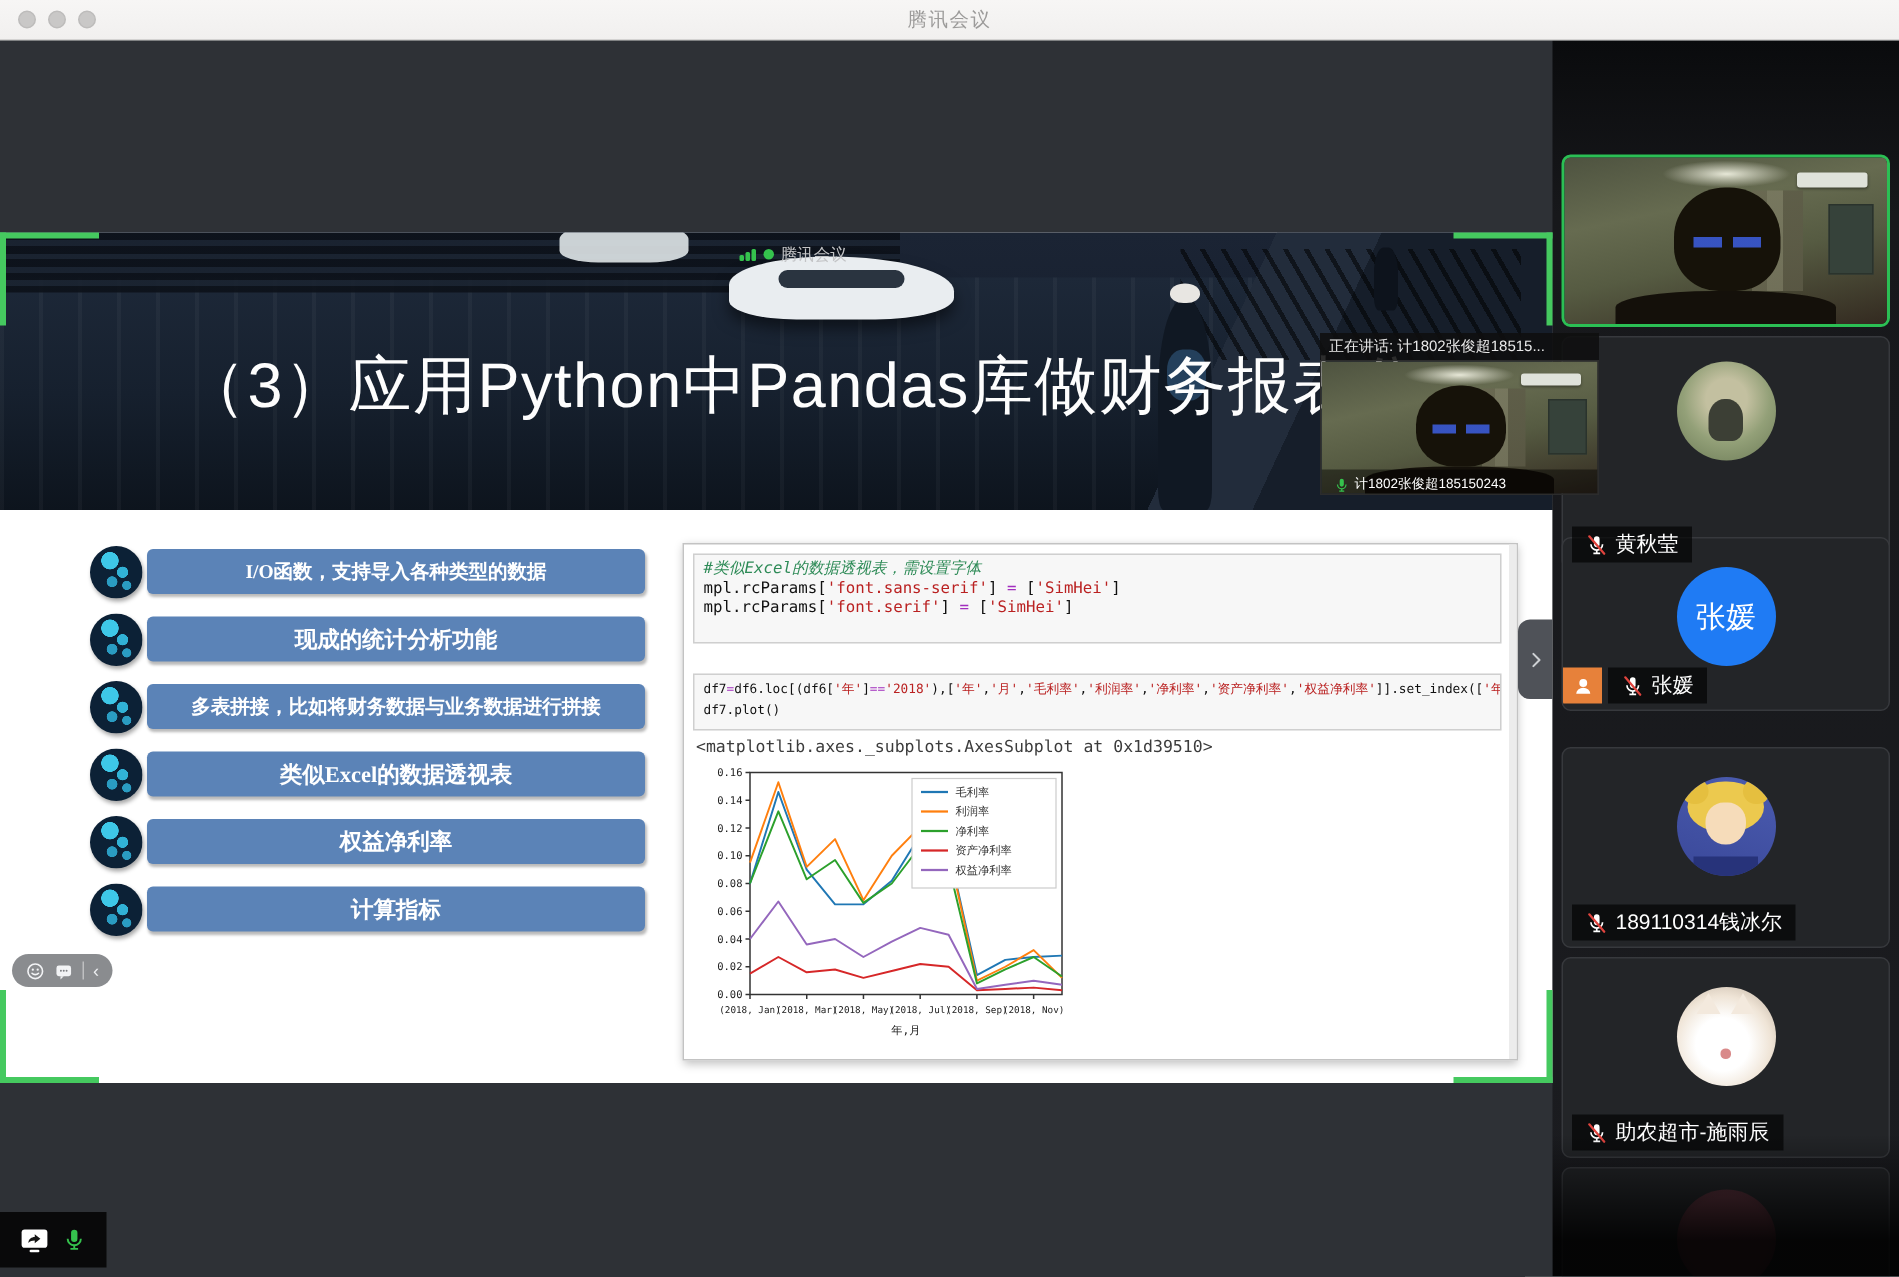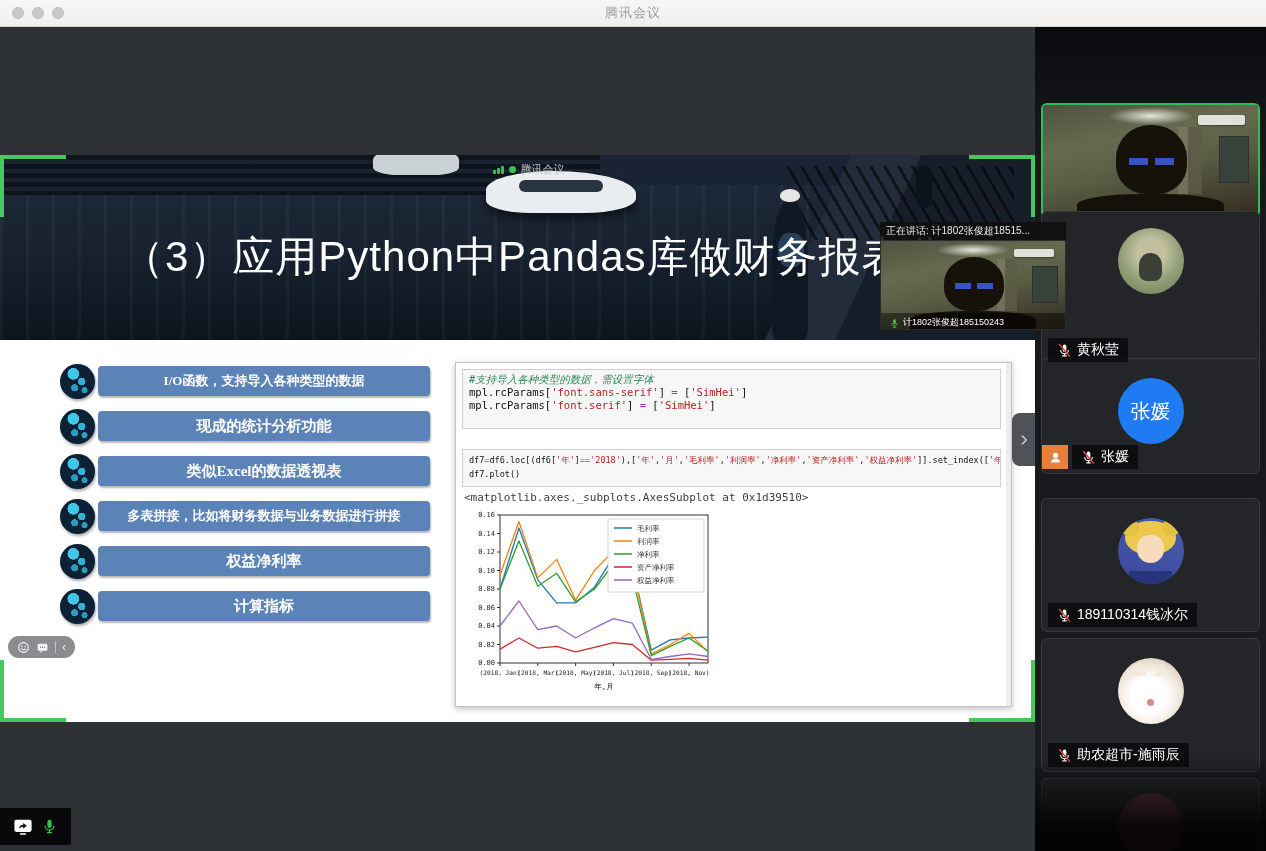--- a/index.html
+++ b/index.html
@@ -246,46 +246,46 @@
             </div>
             <div class="bullet-row">
               <div class="bullet-icon"></div>
               <div class="bullet-bar">
                 <span>现成的统计分析功能</span>
               </div>
             </div>
             <div class="bullet-row">
               <div class="bullet-icon"></div>
               <div class="bullet-bar">
-                <span>类似Excel的数据透视表</span>
+                <span class="small">多表拼接，比如将财务数据与业务数据进行拼接</span>
               </div>
             </div>
             <div class="bullet-row">
               <div class="bullet-icon"></div>
               <div class="bullet-bar">
-                <span class="small">多表拼接，比如将财务数据与业务数据进行拼接</span>
+                <span>类似Excel的数据透视表</span>
               </div>
             </div>
             <div class="bullet-row">
               <div class="bullet-icon"></div>
               <div class="bullet-bar">
                 <span>权益净利率</span>
               </div>
             </div>
             <div class="bullet-row">
               <div class="bullet-icon"></div>
               <div class="bullet-bar">
                 <span>计算指标</span>
               </div>
             </div>
           </div>
 
         <div class="notebook">
           <div class="nb-cell nb-cell-1" id="cell1">
-              <div class="code-line"><span class="tok-com">#支持导入各种类型的数据，需设置字体</span></div>
+              <div class="code-line"><span class="tok-com">#类似Excel的数据透视表，需设置字体</span></div>
               <div class="code-line"><span class="tok-pl">mpl.rcParams[</span><span class="tok-str">'font.sans-serif'</span><span class="tok-pl">] </span><span class="tok-op">=</span><span class="tok-pl"> [</span><span class="tok-str">'SimHei'</span><span class="tok-pl">]</span></div>
               <div class="code-line"><span class="tok-pl">mpl.rcParams[</span><span class="tok-str">'font.serif'</span><span class="tok-pl">] </span><span class="tok-op">=</span><span class="tok-pl"> [</span><span class="tok-str">'SimHei'</span><span class="tok-pl">]</span></div>
             </div>
           <div class="nb-cell nb-cell-2" id="cell2">
               <div class="code-line"><span class="tok-pl">df7</span><span class="tok-op">=</span><span class="tok-pl">df6.loc[(df6[</span><span class="tok-str">'年'</span><span class="tok-pl">]</span><span class="tok-op">==</span><span class="tok-str">'2018'</span><span class="tok-pl">),[</span><span class="tok-str">'年'</span><span class="tok-pl">,</span><span class="tok-str">'月'</span><span class="tok-pl">,</span><span class="tok-str">'毛利率'</span><span class="tok-pl">,</span><span class="tok-str">'利润率'</span><span class="tok-pl">,</span><span class="tok-str">'净利率'</span><span class="tok-pl">,</span><span class="tok-str">'资产净利率'</span><span class="tok-pl">,</span><span class="tok-str">'权益净利率'</span><span class="tok-pl">]].set_index([</span><span class="tok-str">'年'</span></div>
               <div class="code-line"><span class="tok-pl">df7.plot()</span></div>
             </div>
           <div class="nb-output">&lt;matplotlib.axes._subplots.AxesSubplot at 0x1d39510&gt;</div>
           <div class="nb-chart" id="chart"><svg width="256" height="200" viewBox="0 0 256 200" font-family="DejaVu Sans Mono, monospace">
                 <rect x="38" y="10" width="208" height="148" fill="#fff" stroke="#333" stroke-width="1"></rect>
@@ -421,21 +421,21 @@
           <div class="webcam">
             <div class="wc-light"></div>
             <div class="wc-ac"></div>
             <div class="wc-window"></div>
             <div class="wc-curtain"></div>
             <div class="wc-head"></div>
             <div class="wc-glasses"></div>
             <div class="wc-shoulders"></div>
           </div>
         </div>
-        <div class="tile" style="top: 184px; height: 156px;">
+        <div class="tile" style="top: 197px; height: 156px;">
           <div class="avatar av-photo" style="width: 66px; height: 66px; top: 16px;">
             <i></i>
           </div>
           <div class="name-pill noBadge">
             <svg class="mic-svg" width="15" height="15" viewBox="0 0 24 24">
               <rect x="9" y="2.5" width="6" height="11.5" rx="3" fill="#ffffff"></rect>
               <path d="M5.8 11 a6.2 6.2 0 0 0 12.4 0" fill="none" stroke="#ffffff" stroke-width="1.8"></path>
               <line x1="12" y1="17.4" x2="12" y2="20.2" stroke="#ffffff" stroke-width="1.8"></line>
               <line x1="8.4" y1="20.6" x2="15.6" y2="20.6" stroke="#ffffff" stroke-width="1.8"></line>
               <line x1="4" y1="2.5" x2="20" y2="21" stroke="#e0443e" stroke-width="2.4" stroke-linecap="round"></line>

